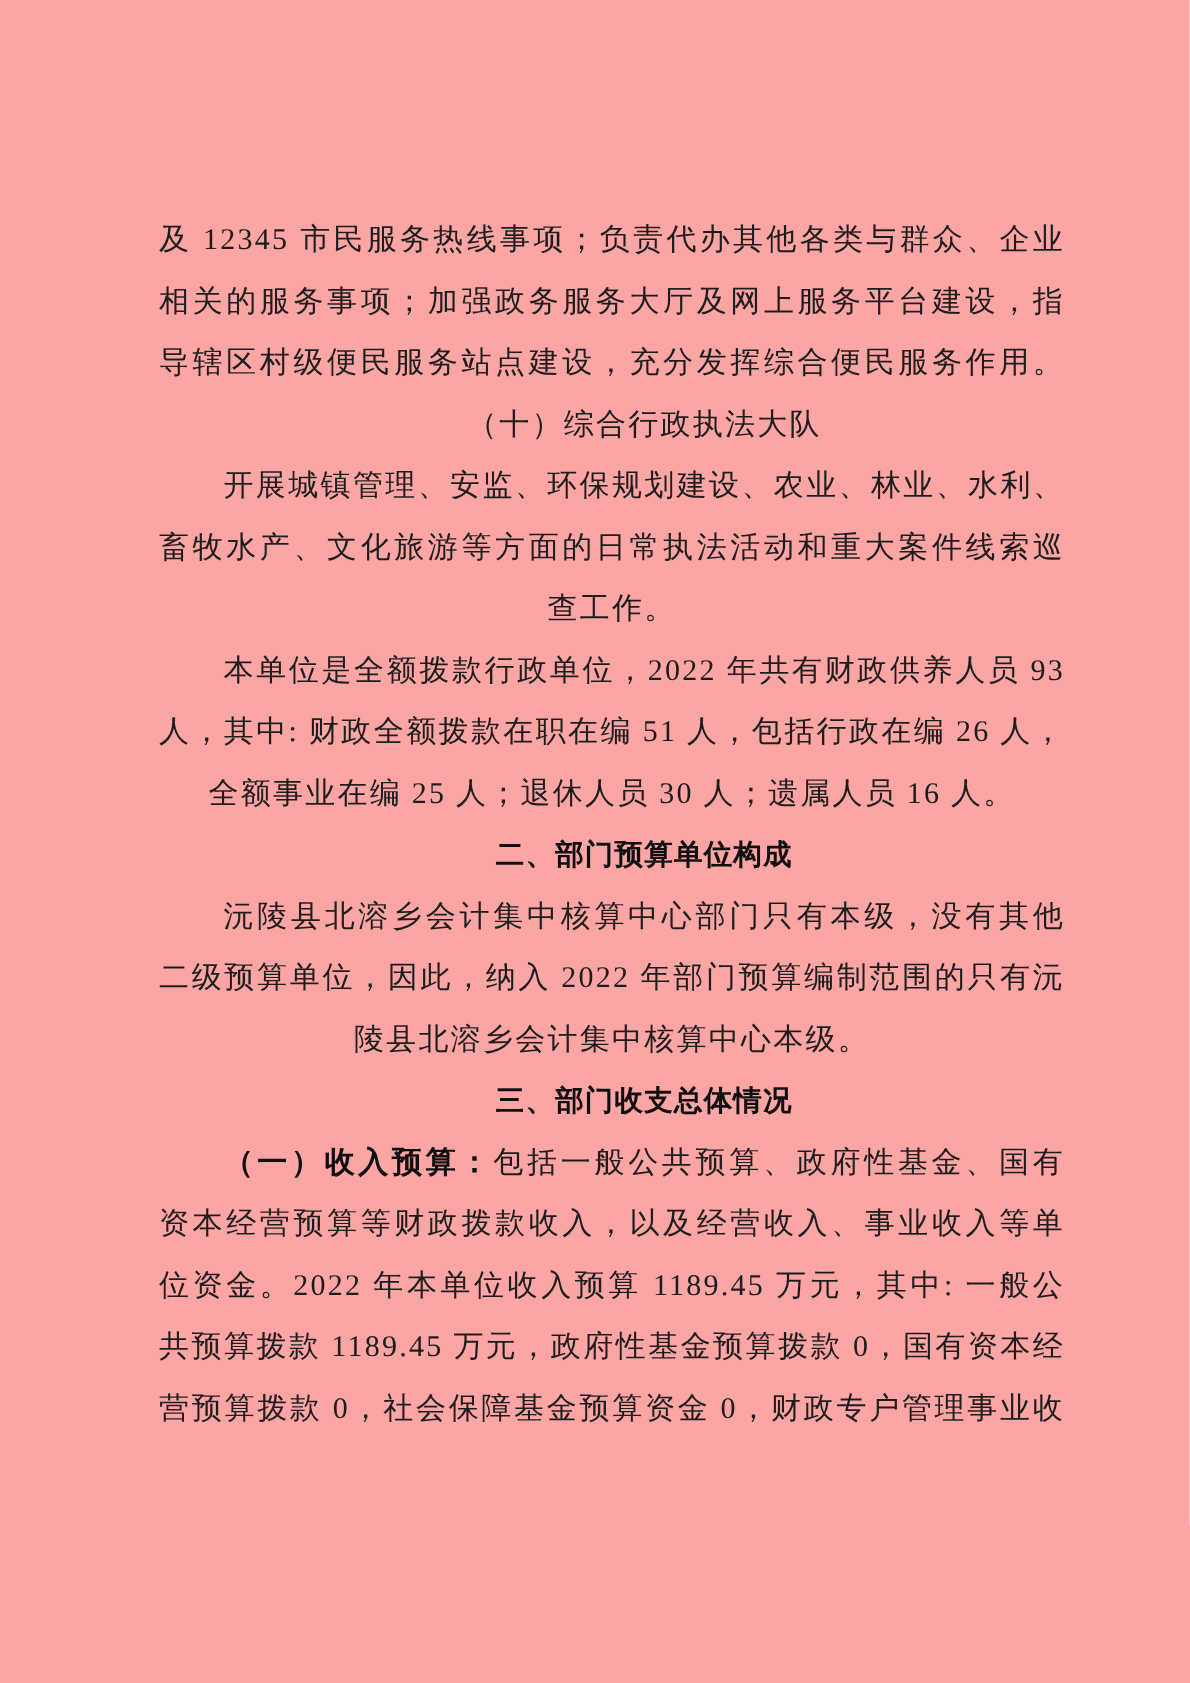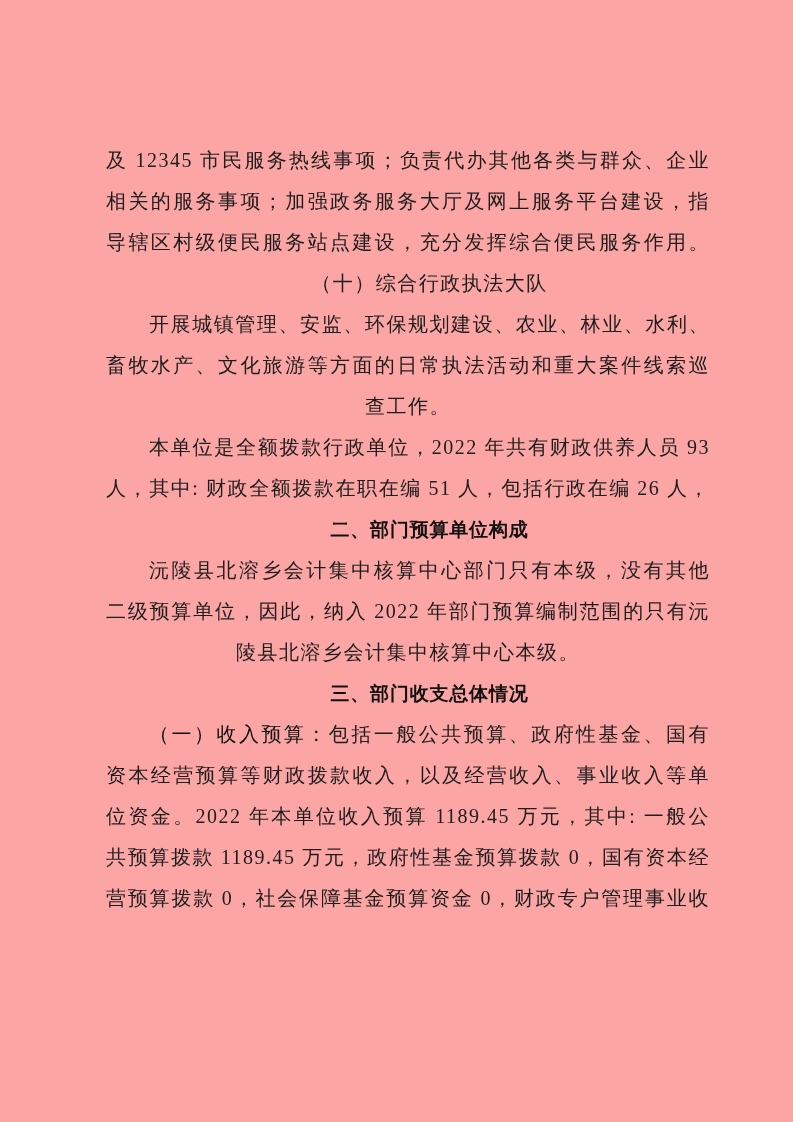--- a/index.html
+++ b/index.html
@@ -39,38 +39,39 @@
   }
   .line.heading {
     font-family: "Liberation Sans", "DejaVu Sans", sans-serif;
     font-weight: 700;
     font-size: 19px;
     letter-spacing: 0.8px;
     color: #101010;
   }
   .line .bold {
     font-family: "Liberation Sans", "DejaVu Sans", sans-serif;
-    font-weight: 400;
+    font-weight: 700;
     color: #101010;
   }
 </style>
 </head>
 <body>
 
 <div class="page">
   <div>
       <div class="line justify"><span>及 12345 市民服务热线事项；负责代办其他各类与群众、企业</span></div>
       <div class="line justify"><span>相关的服务事项；加强政务服务大厅及网上服务平台建设，指</span></div>
       <div class="line justify"><span>导辖区村级便民服务站点建设，充分发挥综合便民服务作用。</span></div>
       <div class="line indent"><span>（十）综合行政执法大队</span></div>
       <div class="line indent justify"><span>开展城镇管理、安监、环保规划建设、农业、林业、水利、</span></div>
       <div class="line justify"><span>畜牧水产、文化旅游等方面的日常执法活动和重大案件线索巡</span></div>
       <div class="line"><span>查工作。</span></div>
       <div class="line indent justify"><span>本单位是全额拨款行政单位，2022 年共有财政供养人员 93</span></div>
       <div class="line justify"><span>人，其中: 财政全额拨款在职在编 51 人，包括行政在编 26 人，</span></div>
+      <div class="line"><span>全额事业在编 25 人；退休人员 30 人；遗属人员 16 人。</span></div>
       <div class="line indent heading"><span>二、部门预算单位构成</span></div>
       <div class="line indent justify"><span>沅陵县北溶乡会计集中核算中心部门只有本级，没有其他</span></div>
       <div class="line justify"><span>二级预算单位，因此，纳入 2022 年部门预算编制范围的只有沅</span></div>
       <div class="line"><span>陵县北溶乡会计集中核算中心本级。</span></div>
       <div class="line indent heading"><span>三、部门收支总体情况</span></div>
       <div class="line indent justify"><span class="bold">（一）收入预算：</span><span>包括一般公共预算、政府性基金、国有</span></div>
       <div class="line justify"><span>资本经营预算等财政拨款收入，以及经营收入、事业收入等单</span></div>
       <div class="line justify"><span>位资金。2022 年本单位收入预算 1189.45 万元，其中: 一般公</span></div>
       <div class="line justify"><span>共预算拨款 1189.45 万元，政府性基金预算拨款 0，国有资本经</span></div>
       <div class="line justify"><span>营预算拨款 0，社会保障基金预算资金 0，财政专户管理事业收</span></div>

